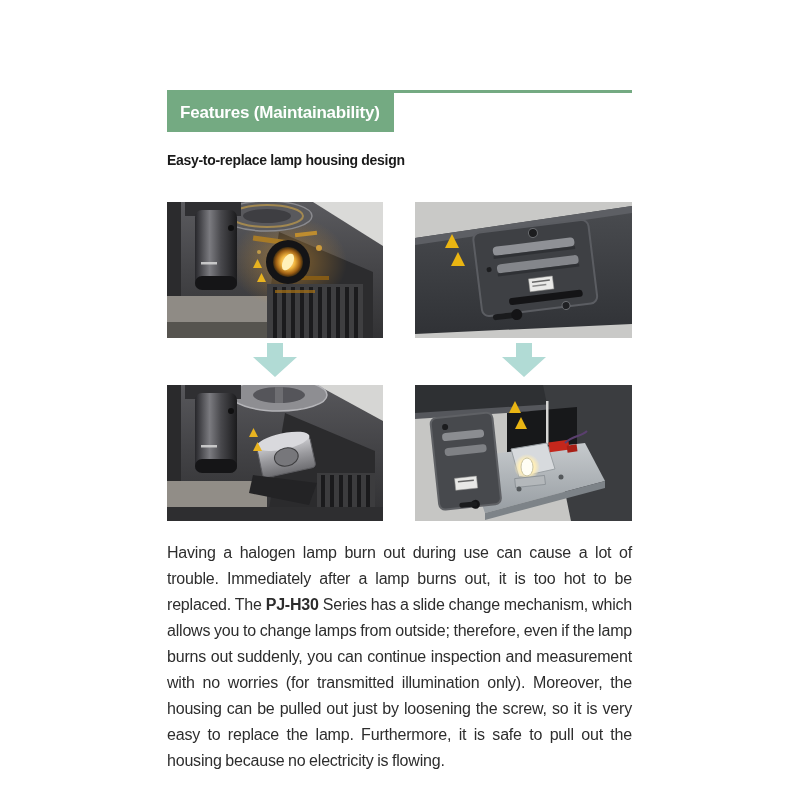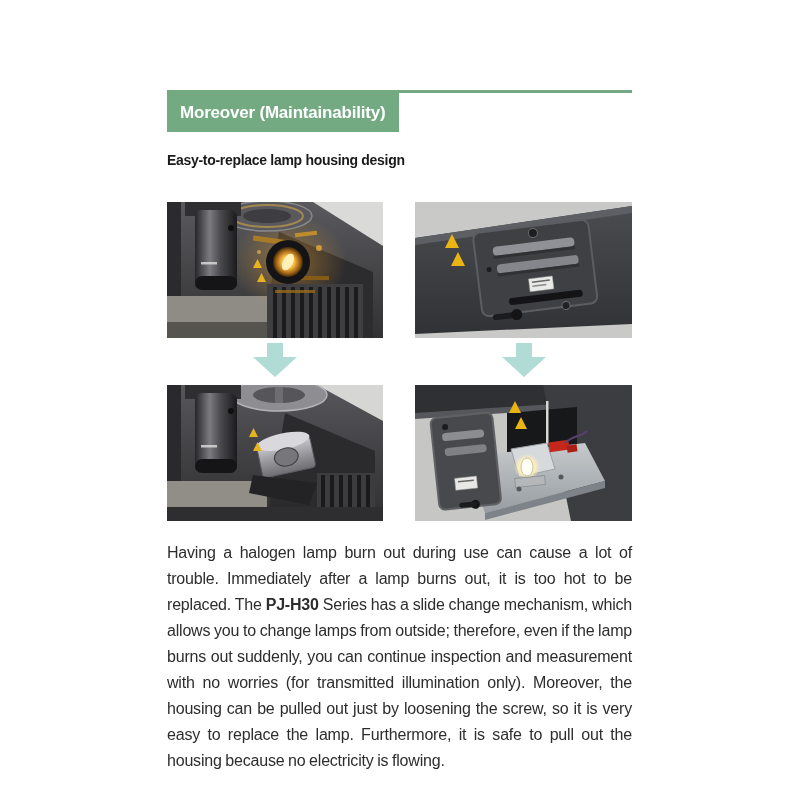--- a/index.html
+++ b/index.html
@@ -42,21 +42,21 @@
   .bodytext .b{font-weight:bold;}
 </style>
 </head>
 <body>
 
 <div class="page">
   <div class="content">
 
     <div class="topline"></div>
     <div class="greenbar">
-      <span>Moreover (Maintainability)</span>
+      <span>Features (Maintainability)</span>
     </div>
 
     <div class="pagetitle">Easy-to-replace lamp housing design</div>
 
     <div class="fig fig-a">
       <svg viewBox="0 0 216 136" preserveAspectRatio="none">
         <defs>
           <linearGradient id="gaBody" x1="0" y1="0" x2="0" y2="1">
             <stop offset="0" stop-color="#5a5a5e"></stop>
               <stop offset="0.5" stop-color="#454548"></stop>

